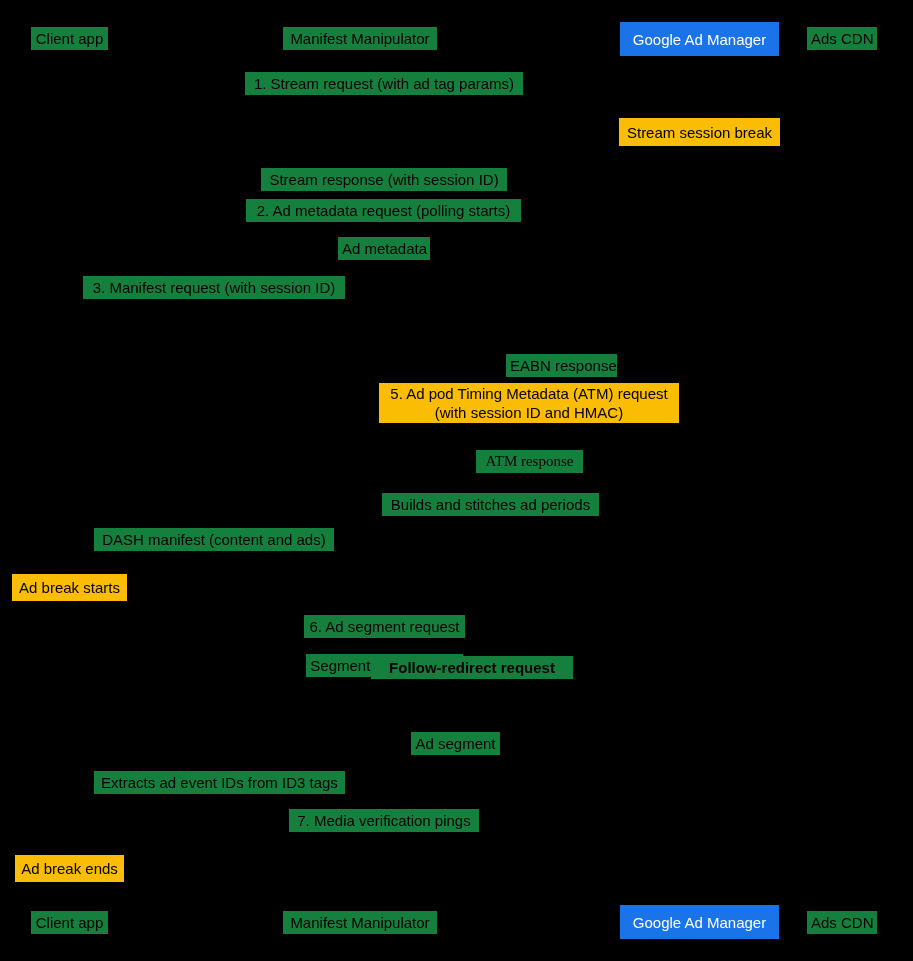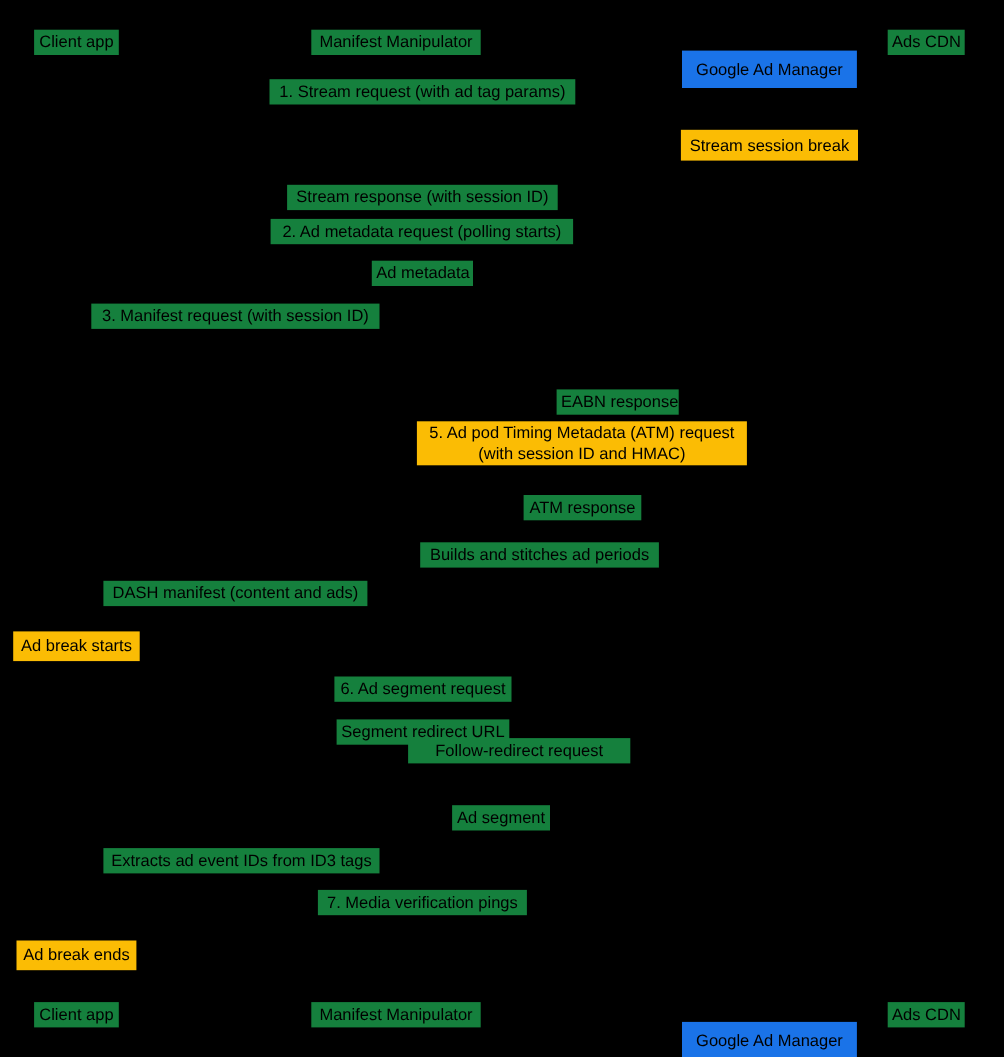--- a/index.html
+++ b/index.html
@@ -28,22 +28,21 @@
     padding: 2px 4px;
     box-sizing: border-box;
     text-align: center;
   }
   .label.white {
     background: #15803d;
     color: #000000;
   }
   .label.blue {
     background: #1a73e8;
-    color: #000000;
-    margin-top: 24px;
+    color: #ffffff;
   }
   .label.amber {
     background: #fbbc04;
     color: #000000;
   }
   .label.two-line {
     line-height: 19px;
   }
 </style>
 </head>
@@ -56,27 +55,27 @@
     <div class="label white" style="left: 807px; top: 27px; width: 70px;">Ads CDN</div>
     <div class="label white" style="left: 245px; top: 72px; width: 278px;">1. Stream request (with ad tag params)</div>
     <div class="label amber" style="left: 619px; top: 118px; width: 161px; height: 28px; display: flex; align-items: center; justify-content: center;">Stream session break</div>
     <div class="label white" style="left: 261px; top: 152px; width: 246px; margin-top: 16px;">Stream response (with session ID)</div>
     <div class="label white" style="left: 246px; top: 199px; width: 275px;">2. Ad metadata request (polling starts)</div>
     <div class="label white" style="left: 338px; top: 237px; width: 92px;">Ad metadata</div>
     <div class="label white" style="left: 83px; top: 276px; width: 262px;">3. Manifest request (with session ID)</div>
     <div class="label white" style="left: 474px; top: 354px; width: 111px; margin-left: 32px;">EABN response</div>
     <div class="label amber two-line" style="left: 379px; top: 383px; width: 300px; height: 40px; display: flex; align-items: center; justify-content: center;">5. Ad pod Timing Metadata (ATM) request
 (with session ID and HMAC)</div>
-    <div class="label white" style="left: 476px; top: 450px; width: 107px;">ATM response</div>
+    <div class="label white" style="left: 476px; top: 450px; width: 107px; font-family: Liberation Serif, serif;">ATM response</div>
     <div class="label white" style="left: 382px; top: 493px; width: 217px;">Builds and stitches ad periods</div>
     <div class="label white" style="left: 94px; top: 528px; width: 240px;">DASH manifest (content and ads)</div>
     <div class="label amber" style="left: 12px; top: 574px; width: 115px; height: 27px; display: flex; align-items: center; justify-content: center;">Ad break starts</div>
     <div class="label white" style="left: 304px; top: 615px; width: 161px;">6. Ad segment request</div>
     <div class="label white" style="left: 306px; top: 654px; width: 157px;">Segment redirect URL</div>
-    <div class="label white" style="left: 371px; top: 671px; width: 202px;">Follow-redirect request</div>
+    <div class="label white" style="left: 371px; top: 656px; width: 202px; font-weight: bold;">Follow-redirect request</div>
     <div class="label white" style="left: 411px; top: 732px; width: 89px;">Ad segment</div>
     <div class="label white" style="left: 94px; top: 771px; width: 251px;">Extracts ad event IDs from ID3 tags</div>
     <div class="label white" style="left: 289px; top: 809px; width: 190px;">7. Media verification pings</div>
     <div class="label amber" style="left: 15px; top: 855px; width: 109px; height: 27px; display: flex; align-items: center; justify-content: center;">Ad break ends</div>
     <div class="label white" style="left: 31px; top: 911px; width: 77px;">Client app</div>
     <div class="label white" style="left: 283px; top: 911px; width: 154px;">Manifest Manipulator</div>
     <div class="label blue" style="left: 620px; top: 905px; width: 159px; height: 34px; display: flex; align-items: center; justify-content: center;">Google Ad Manager</div>
     <div class="label white" style="left: 807px; top: 911px; width: 70px;">Ads CDN</div>
   </div>
 

